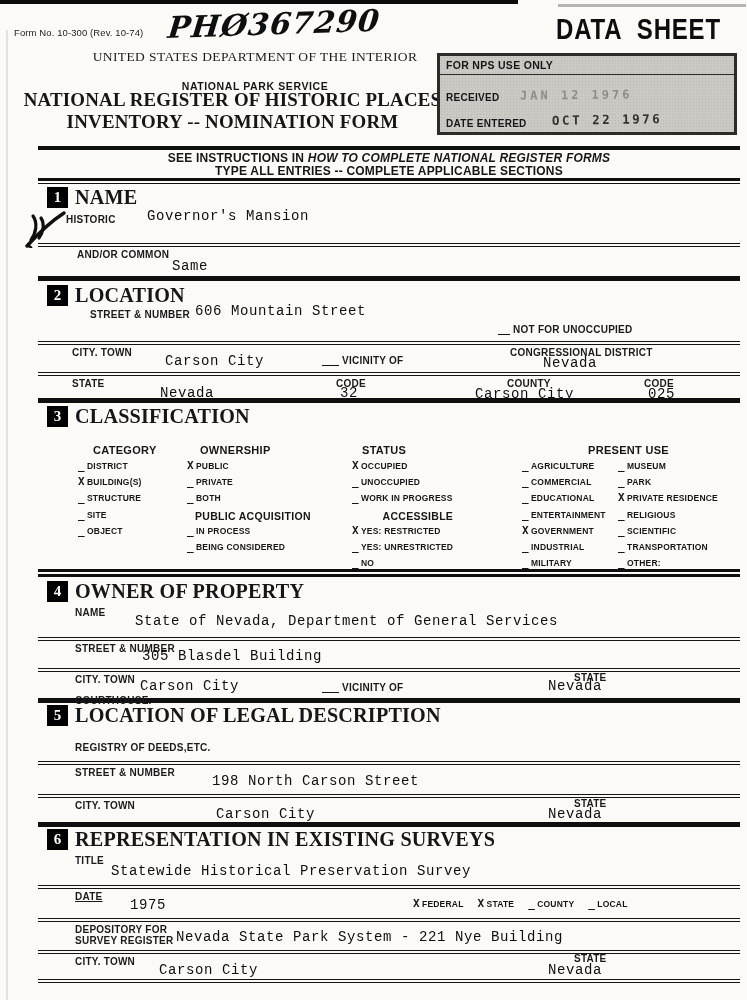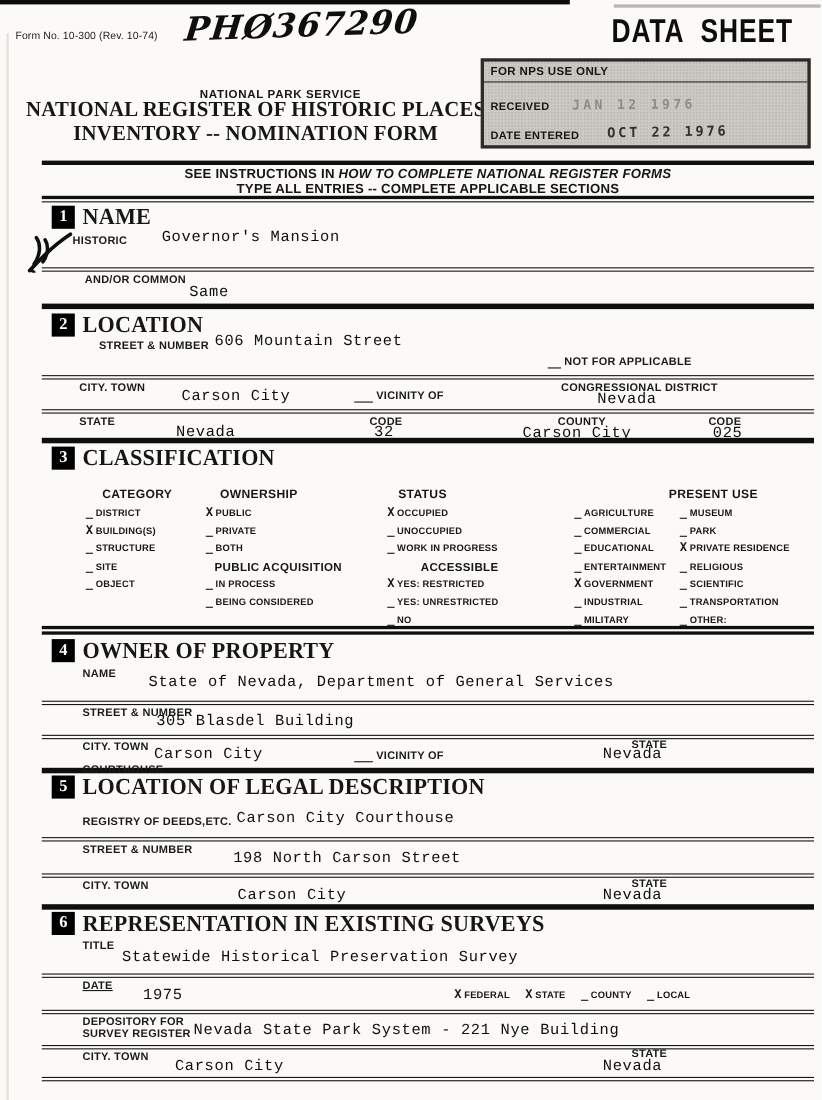--- a/index.html
+++ b/index.html
@@ -62,20 +62,21 @@
 <body>
 
 <div class="page">
 
   <div class="abs topbar"></div>
   <div class="abs topdash"></div>
   <div class="abs edgeline"></div>
 
   <div class="abs formno" style="left:14px;top:27px;">Form No. 10-300 (Rev. 10-74)</div>
   <div class="abs handwrit" style="left:168px;top:10px;">PHØ367290</div>
+  <div class="abs dept1" style="left:40px;top:49px;width:430px;">UNITED STATES DEPARTMENT OF THE INTERIOR</div>
   <div class="abs dept2" style="left:40px;top:80px;width:430px;">NATIONAL PARK SERVICE</div>
   <div class="abs bigtitle" style="left:0px;top:89px;width:465px;">NATIONAL REGISTER OF HISTORIC PLACES</div>
   <div class="abs bigtitle" style="left:0px;top:111px;width:465px;">INVENTORY -- NOMINATION FORM</div>
   <div class="abs datasheet" style="left:556px;top:12px;">DATA SHEET</div>
 
   <div class="abs npsbox">
     <div class="npshead">FOR NPS USE ONLY</div>
     <div class="npslbl" style="left:6px;top:36px;">RECEIVED</div>
     <div class="stamp stamp-faint" style="left:80px;top:32px;">JAN 12 1976</div>
     <div class="npslbl" style="left:6px;top:62px;">DATE ENTERED</div>
@@ -105,21 +106,21 @@
   <div class="abs trule" style="top:276px;"></div>
 
   <div class="abs sec" style="left:47px;top:283px;">
     <span class="secnum">2</span>
     <span class="sectitle">LOCATION</span>
   </div>
   <div class="abs lbl" style="left:90px;top:309px;">STREET &amp; NUMBER</div>
   <div class="abs val" style="left:195px;top:303px;">606 Mountain Street</div>
   <div class="abs inlinelbl" style="left:498px;top:324px;">
     <span class="blankline"></span>
-    <span class="lbl">NOT FOR APPLICABLE</span>
+    <span class="lbl">NOT FOR UNOCCUPIED</span>
   </div>
   <div class="abs rule" style="top:341px;"></div>
   <div class="abs lbl" style="left:72px;top:347px;">CITY. TOWN</div>
   <div class="abs val" style="left:165px;top:353px;">Carson City</div>
   <div class="abs inlinelbl" style="left:322px;top:355px;">
     <span class="blankline wide"></span>
     <span class="lbl">VICINITY OF</span>
   </div>
   <div class="abs lbl" style="left:510px;top:347px;">CONGRESSIONAL DISTRICT</div>
   <div class="abs val" style="left:543px;top:355px;">Nevada</div>
@@ -134,21 +135,21 @@
   <div class="abs val" style="left:648px;top:386px;">025</div>
   <div class="abs trule" style="top:398px;"></div>
 
   <div class="abs sec" style="left:47px;top:404px;">
     <span class="secnum">3</span>
     <span class="sectitle">CLASSIFICATION</span>
   </div>
   <div class="abs colhead" style="left:93px;top:444px;">CATEGORY</div>
   <div class="abs colhead" style="left:200px;top:444px;">OWNERSHIP</div>
   <div class="abs colhead" style="left:362px;top:444px;">STATUS</div>
-  <div class="abs colhead" style="left:588px;top:444px;margin-left:20px;">PRESENT USE</div>
+  <div class="abs colhead" style="left:588px;top:444px;">PRESENT USE</div>
 
   <div class="abs" style="left:78px;top:461px;">
     <div class="cb">
         <span class="mk">_</span>
         <span>DISTRICT</span>
       </div>
     <div class="cb">
         <span class="mk">X</span>
         <span>BUILDING(S)</span>
       </div>
@@ -300,21 +301,20 @@
   <div class="abs lbl" style="left:574px;top:672px;">STATE</div>
   <div class="abs val" style="left:548px;top:678px;">Nevada</div>
   <div class="abs trule" style="top:698px;"></div>
 
   <div class="abs sec" style="left:47px;top:703px;">
     <span class="secnum">5</span>
     <span class="sectitle">LOCATION OF LEGAL DESCRIPTION</span>
   </div>
   <div class="abs lbl" style="left:75px;top:695px;">COURTHOUSE.</div>
   <div class="abs lbl" style="left:75px;top:742px;">REGISTRY OF DEEDS,ETC.</div>
-  <div class="abs val" style="left:215px;top:736px;">Carson City Courthouse</div>
   <div class="abs rule" style="top:761px;"></div>
   <div class="abs lbl" style="left:75px;top:767px;">STREET &amp; NUMBER</div>
   <div class="abs val" style="left:212px;top:773px;">198 North Carson Street</div>
   <div class="abs rule" style="top:794px;"></div>
   <div class="abs lbl" style="left:75px;top:800px;">CITY. TOWN</div>
   <div class="abs val" style="left:216px;top:806px;">Carson City</div>
   <div class="abs lbl" style="left:574px;top:798px;">STATE</div>
   <div class="abs val" style="left:548px;top:806px;">Nevada</div>
   <div class="abs trule" style="top:822px;"></div>
 

